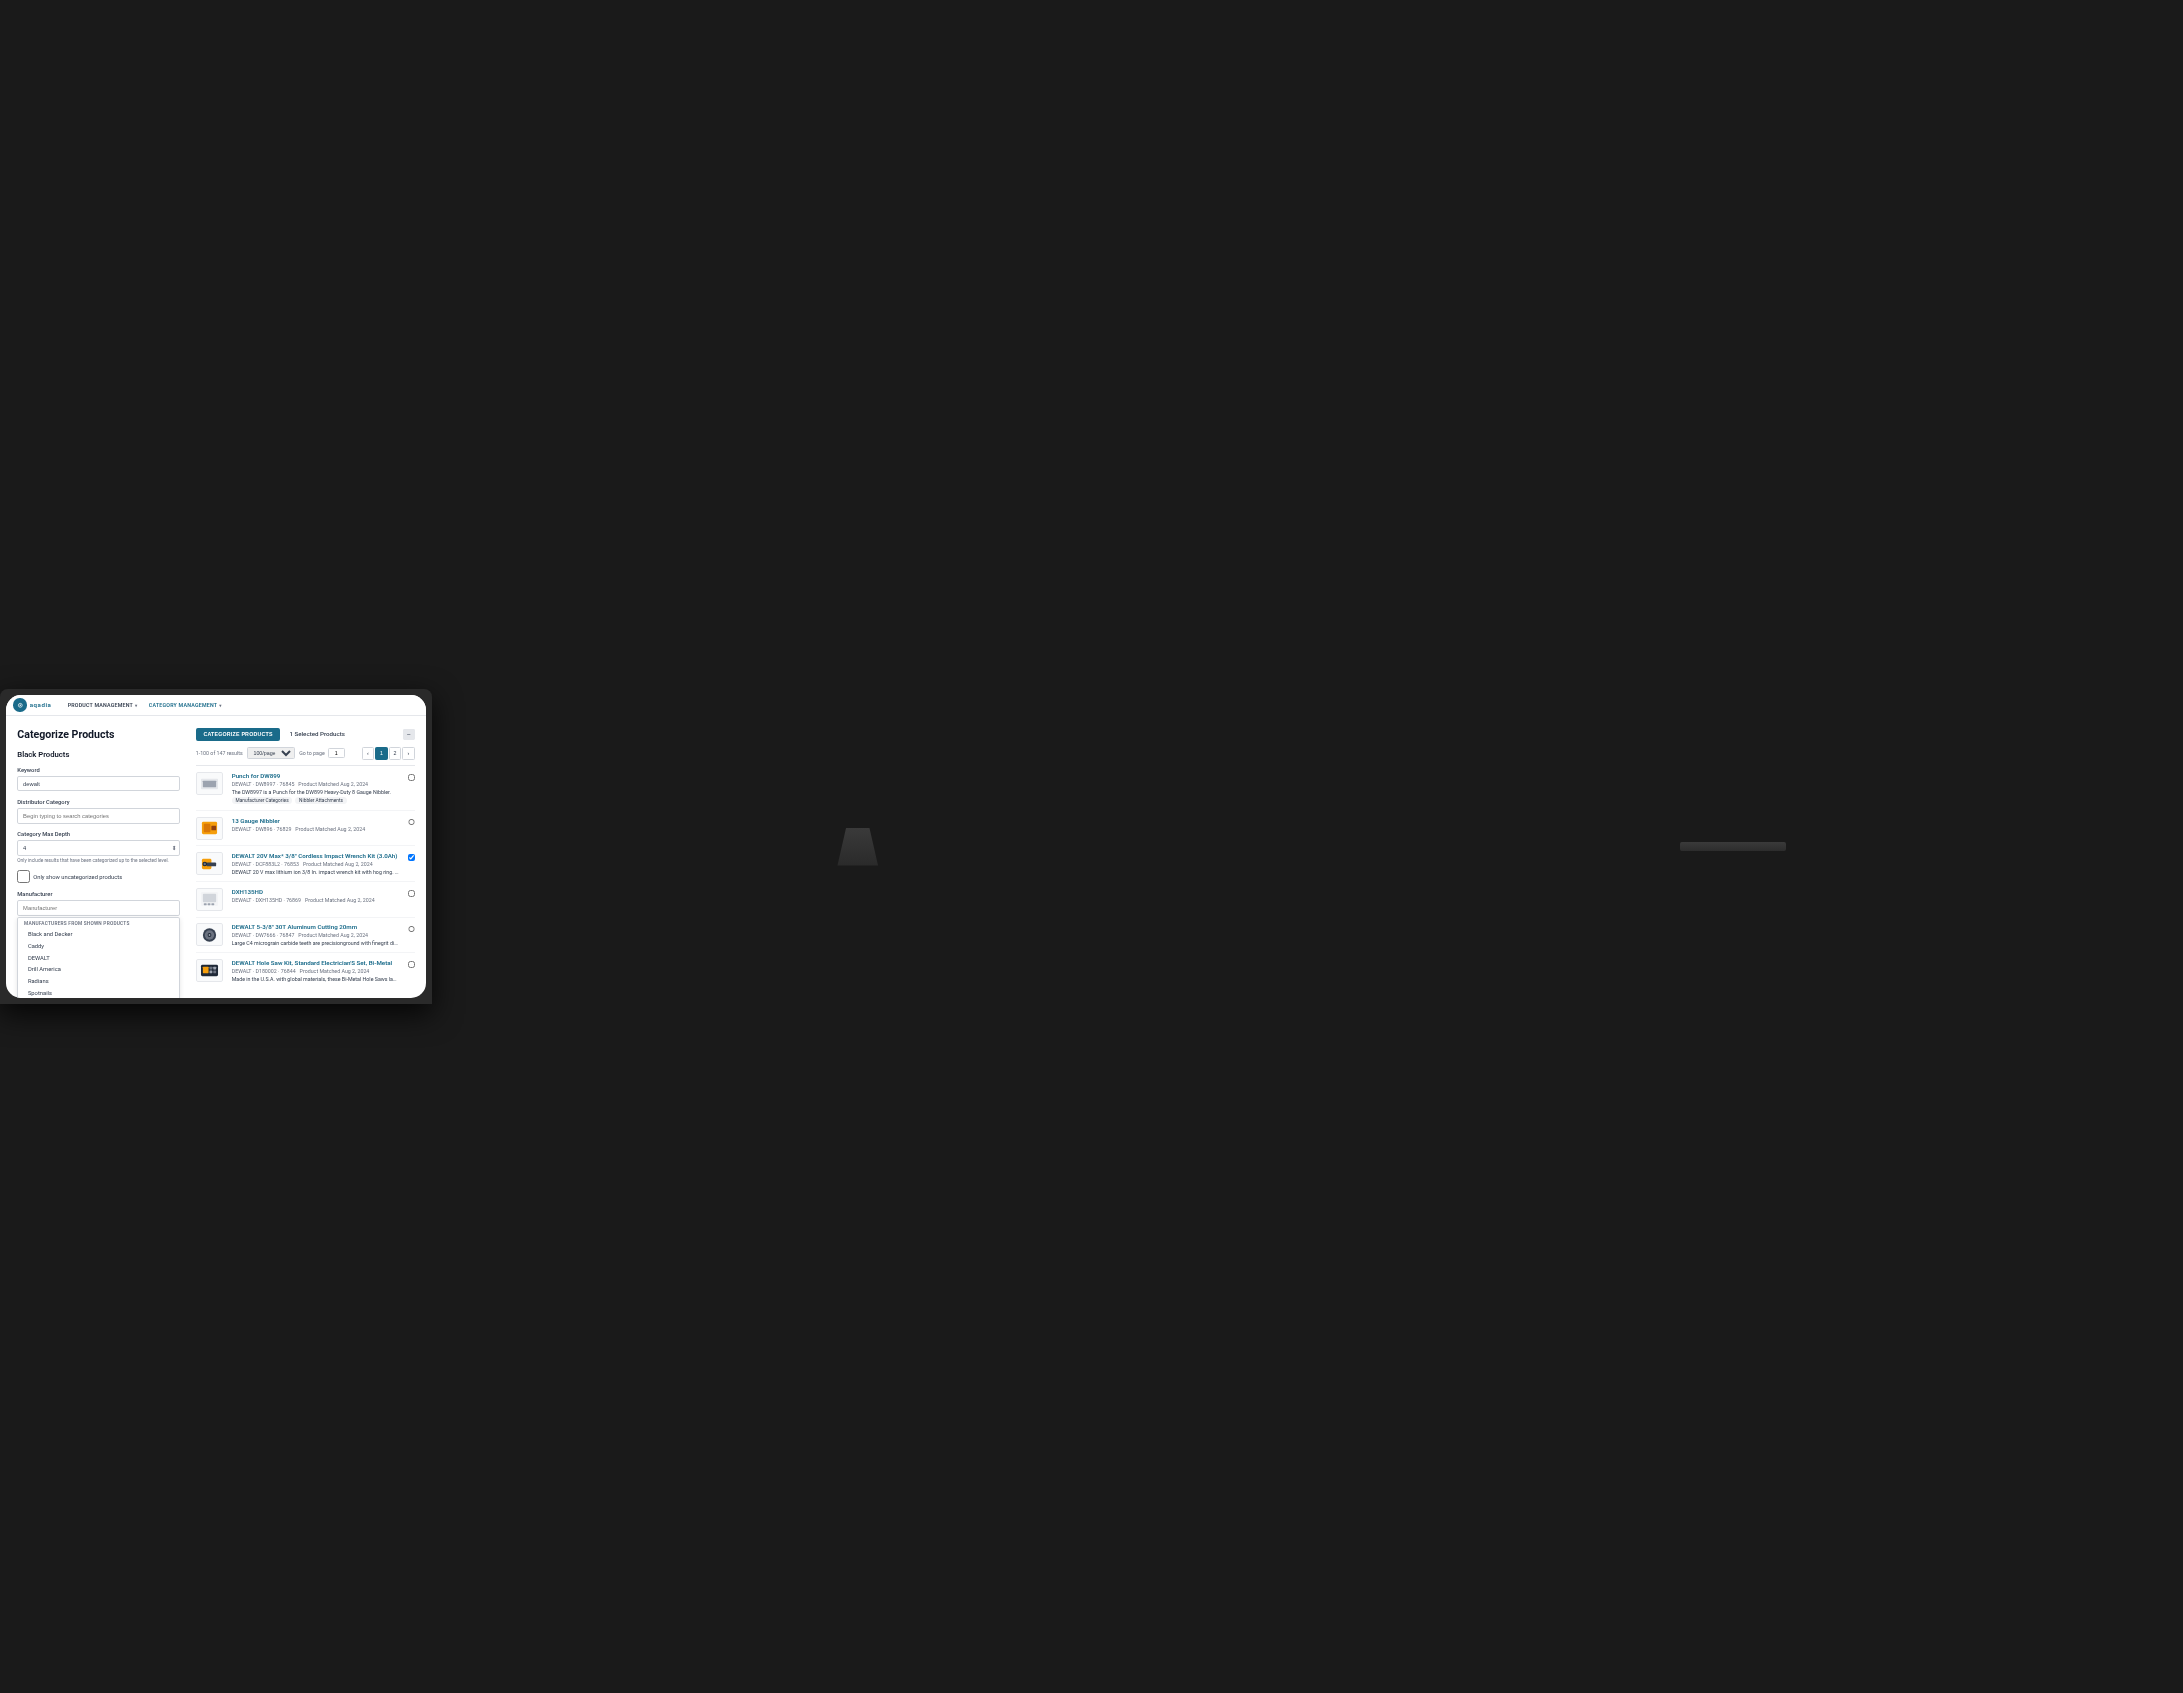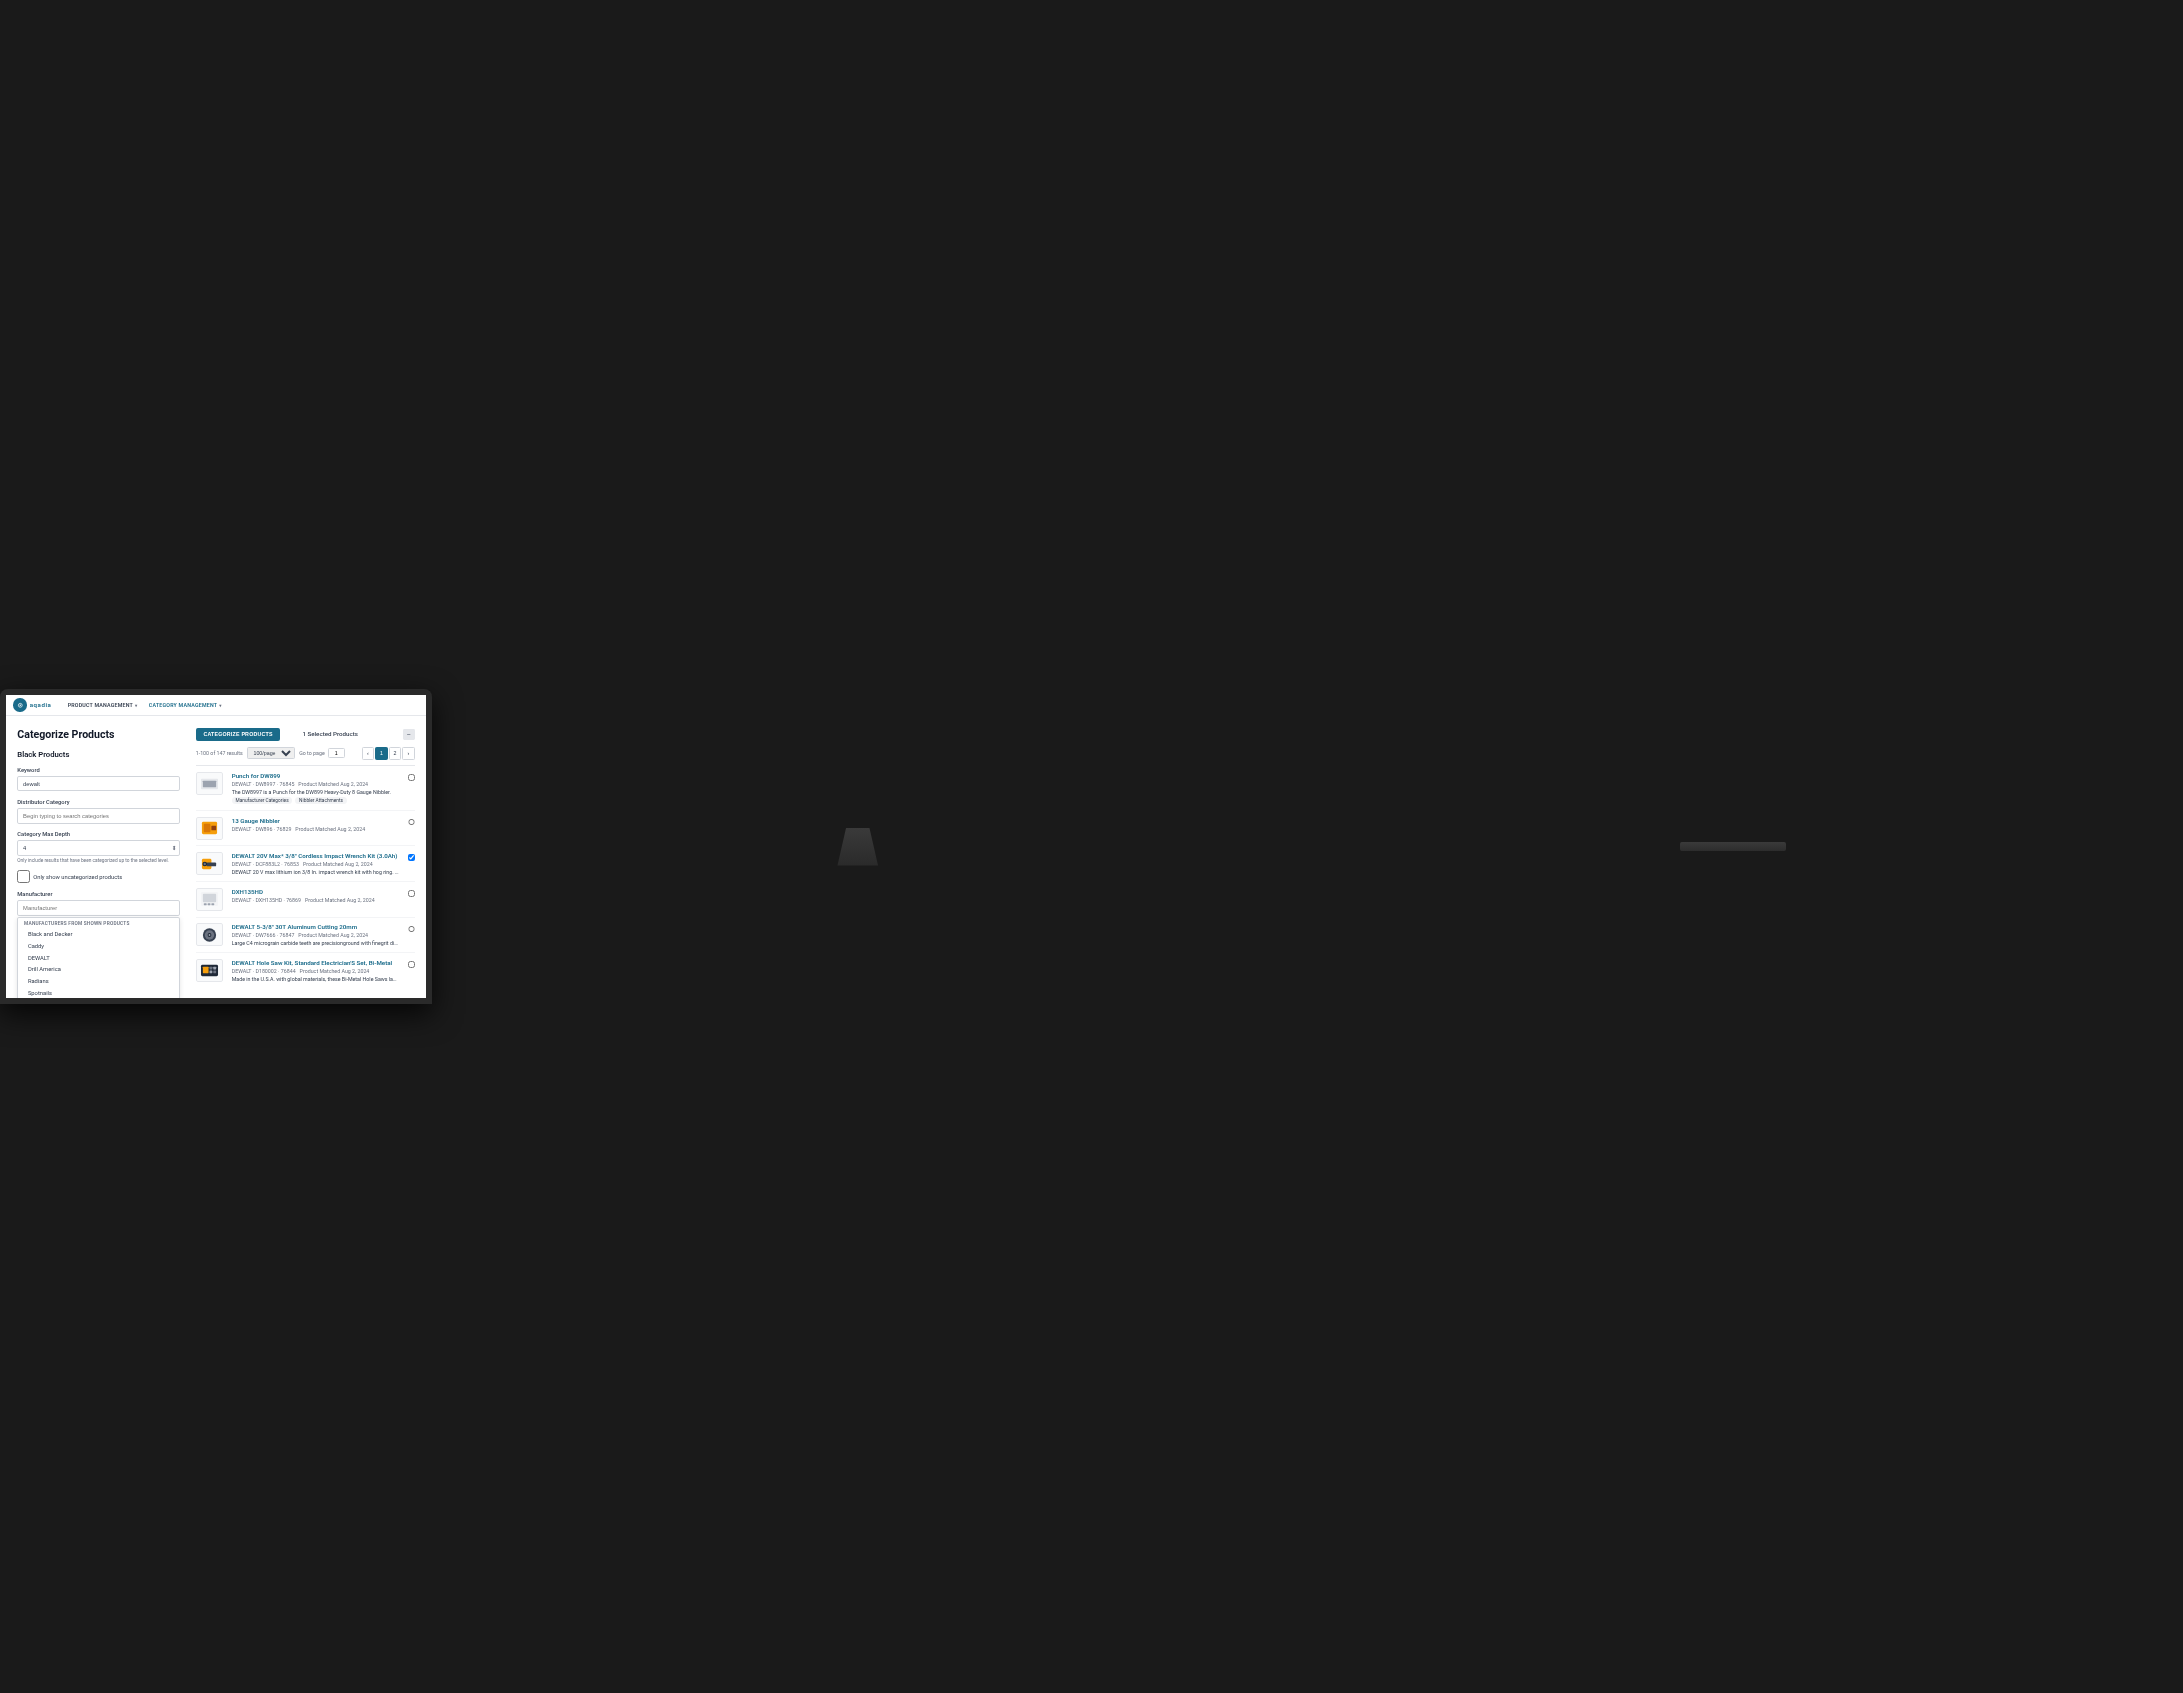--- a/index.html
+++ b/index.html
@@ -13,21 +13,21 @@
     }
     .monitor {
       width: 432px;
       background: #2a2a2a;
       border-radius: 7.7px 7.7px 0 0;
       padding: 5.8px;
       box-shadow: 0 9.6px 29px rgba(0,0,0,0.8);
     }
     .screen {
       background: #fff;
-      border-radius: 0;
+      border-radius: 15px;
       overflow: hidden;
       width: 100%;
     }
     .monitor-stand {
       width: 58px;
       height: 38px;
       background: linear-gradient(to bottom, #3a3a3a, #2a2a2a);
       margin: 0 auto;
       clip-path: polygon(30% 0%, 70% 0%, 85% 100%, 15% 100%);
     }
@@ -216,21 +216,21 @@
     }
 
     
     .right-panel {
       flex: 1;
       min-width: 0;
     }
     .results-header {
       display: flex;
       align-items: center;
-      gap: 22px;
+      gap: 9px;
       margin-bottom: 5.8px;
     }
     .categorize-btn {
       background: #1a6b8a;
       color: #fff;
       border: none;
       padding: 3.8px 7.7px;
       font-size: 5.3px;
       font-weight: 700;
       border-radius: 1.9px;

